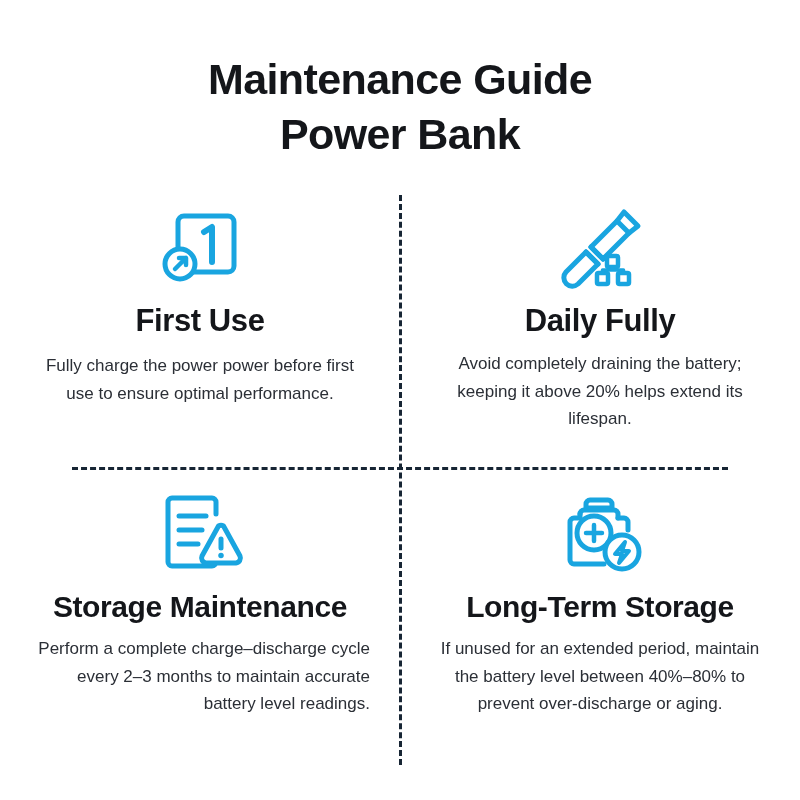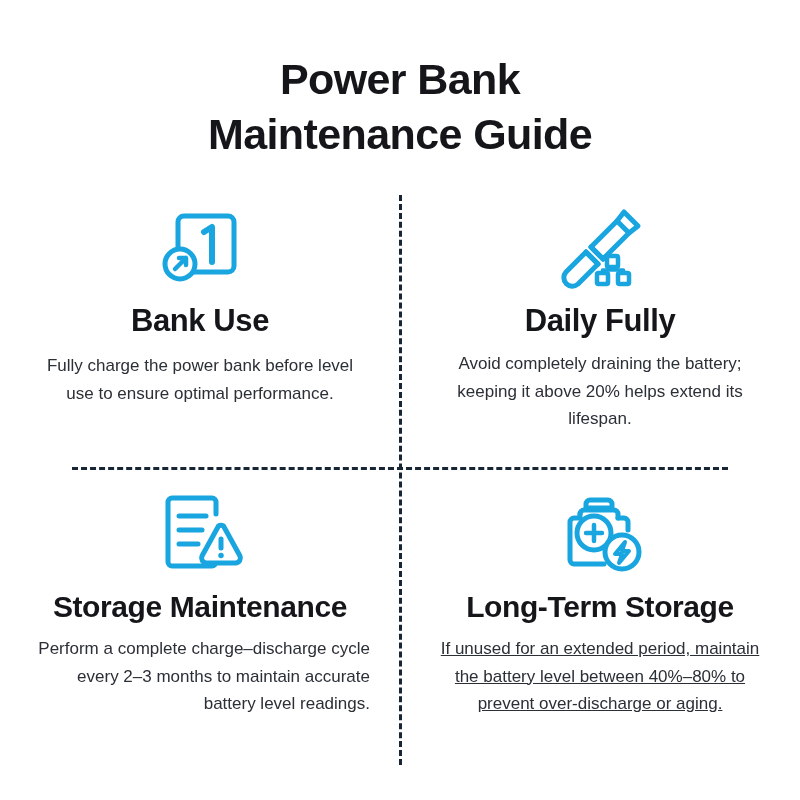--- a/index.html
+++ b/index.html
@@ -105,51 +105,51 @@
     text-align: center;
     margin-top: 14px;
     max-width: 330px;
   }
 
   
   .panel-2 .panel-body { max-width: 320px; margin-top: 12px; }
   .panel-3 .panel-heading { font-size: 30px; }
   .panel-3 .panel-body { max-width: 340px; margin-top: 12px; text-align: right; }
   .panel-4 .panel-heading { font-size: 30px; }
-  .panel-4 .panel-body { max-width: 330px; margin-top: 12px; text-decoration: underline; }
+  .panel-4 .panel-body { max-width: 330px; margin-top: 12px; }
 
   .panel-3 .panel-icon,
   .panel-4 .panel-icon { margin-top: 16px; }
 </style>
 </head>
 <body>
 
 <div id="infographic">
 
   <div class="title-block">
+    <span class="title-line">Maintenance Guide</span>
     <span class="title-line">Power Bank</span>
-    <span class="title-line">Maintenance Guide</span>
   </div>
 
   <div class="divider-vertical"></div>
   <div class="divider-horizontal"></div>
 
   <div class="grid">
 
     <div class="panel panel-1">
       <div class="panel-icon">
         <svg width="92" height="92" viewBox="0 0 92 92" fill="none" stroke="#19A5E0" stroke-width="5" stroke-linecap="round" stroke-linejoin="round">
           <path d="M30 16 H74 A6 6 0 0 1 80 22 V66 A6 6 0 0 1 74 72 H30 A6 6 0 0 1 24 66 V22 A6 6 0 0 1 30 16 Z"></path>
           <path d="M50 32 L58 27 V62" stroke-width="6"></path>
           <circle cx="26" cy="64" r="15" fill="#ffffff"></circle>
           <path d="M21 69 L32 58 M32 58 H25 M32 58 V65" stroke-width="4.5"></path>
         </svg>
       </div>
-      <div class="panel-heading">Bank Use</div>
-      <div class="panel-body">Fully charge the power bank before level use to ensure optimal performance.</div>
+      <div class="panel-heading">First Use</div>
+      <div class="panel-body">Fully charge the power power before first use to ensure optimal performance.</div>
     </div>
 
     <div class="panel panel-2">
       <div class="panel-icon">
         <svg width="92" height="92" viewBox="0 0 92 92" fill="none" stroke="#19A5E0" stroke-width="5" stroke-linecap="round" stroke-linejoin="round">
 
           <path d="M12 72 L32 52 L44 64 L24 84 A8.5 8.5 0 0 1 12 72 Z"></path>
 
           <path d="M32 52 L44 64"></path>
 

